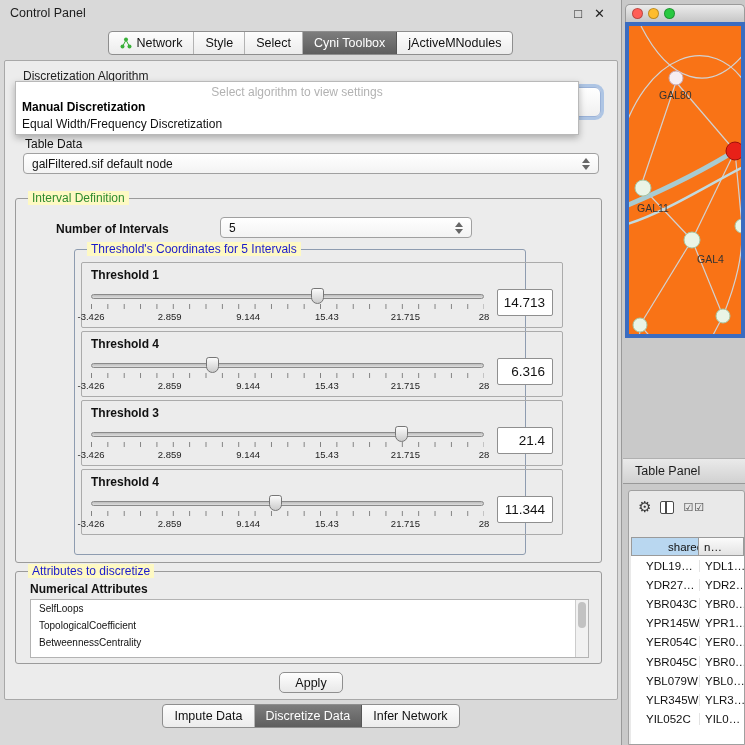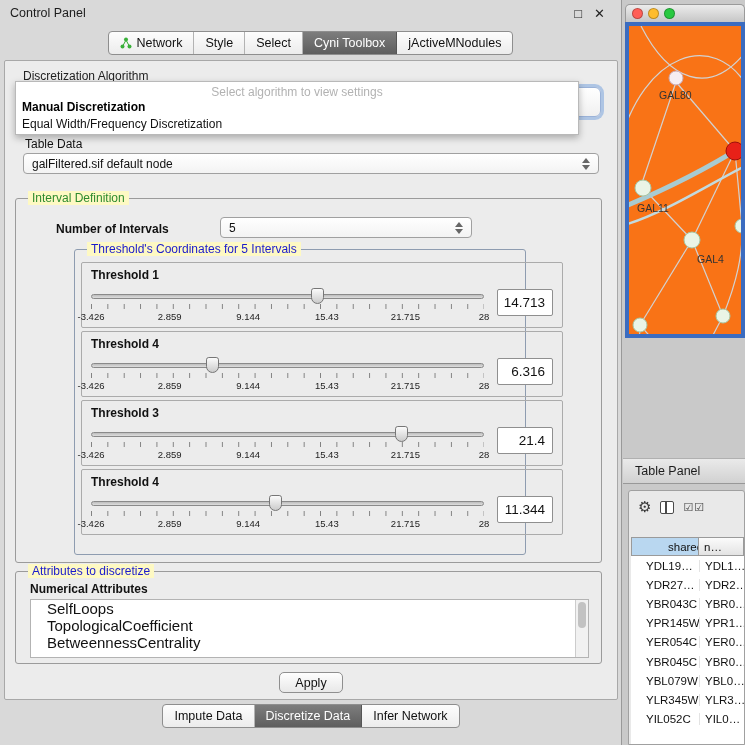--- a/index.html
+++ b/index.html
@@ -53,21 +53,21 @@
   .track { position:absolute; left:0; right:0; top:7px; height:5px; background:linear-gradient(#bdbdbd,#dedede); border:1px solid #8a8a8a; border-radius:3px; }
   .thumb { position:absolute; top:1px; width:13px; height:16px; margin-left:-6.5px; background:linear-gradient(#fbfbfb,#cbcbcb); border:1px solid #767676; border-radius:3px 3px 7px 7px; z-index:2; }
   .ticks { position:absolute; left:0; right:0; top:17px; height:5px; background-image:linear-gradient(90deg,#808080 1px,transparent 1px); background-size:4.1666% 100%; }
   .scale { position:absolute; left:0; right:0; top:24px; height:12px; font-size:9.5px; color:#222; }
   .scale span { position:absolute; transform:translateX(-50%); white-space:nowrap; }
   .value-box { width:56px; height:27px; background:#fff; border:1px solid #8f8f8f; border-radius:2px; font-size:13.5px; display:flex; align-items:center; justify-content:flex-end; padding:0 7px; margin-top:5px; }
 
   .g-attrs { left:10px; top:510px; width:587px; height:93px; }
   .attrs-label { position:absolute; left:14px; top:10px; font-weight:bold; font-size:12px; }
   .listbox { position:absolute; left:14px; top:27px; width:559px; height:59px; background:#fff; border:1px solid #b3b3b3; overflow:hidden; }
-  .list-item { font-size:15px; line-height:17px; padding:0 16px; white-space:nowrap; }
+  .list-item { font-size:10px; line-height:17px; padding:0 8px; white-space:nowrap; }
   .list-scrollbar { position:absolute; right:0; top:0; width:13px; height:100%; background:#f1f1f1; border-left:1px solid #ccc; }
   .list-thumb { position:absolute; left:2px; top:2px; width:8px; height:26px; background:#c2c2c2; border-radius:4px; }
 
   .apply-btn { position:absolute; left:50%; transform:translateX(-50%); top:611px; width:64px; height:21px; background:linear-gradient(#fefefe,#e8e8e8); border:1px solid #8f8f8f; border-radius:5px; font-size:12.5px; display:flex; align-items:center; justify-content:center; }
 
   .cp-bottom-tabs { position:absolute; left:0; top:704px; width:622px; display:flex; justify-content:center; }
 
   
   .net-window { position:absolute; left:625px; top:4px; width:120px; height:447px; }
   .net-titlebar { height:18px; background:linear-gradient(#ececec,#c6c6c6); border:1px solid #9a9a9a; border-bottom:none; border-radius:5px 5px 0 0; display:flex; align-items:center; gap:5px; padding:0 6px; }

